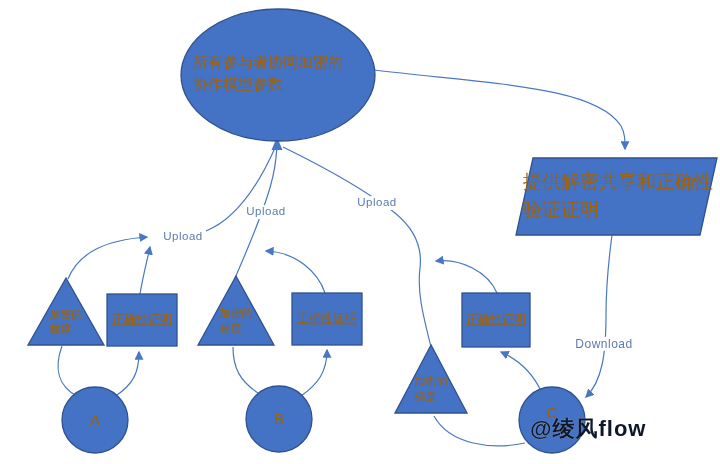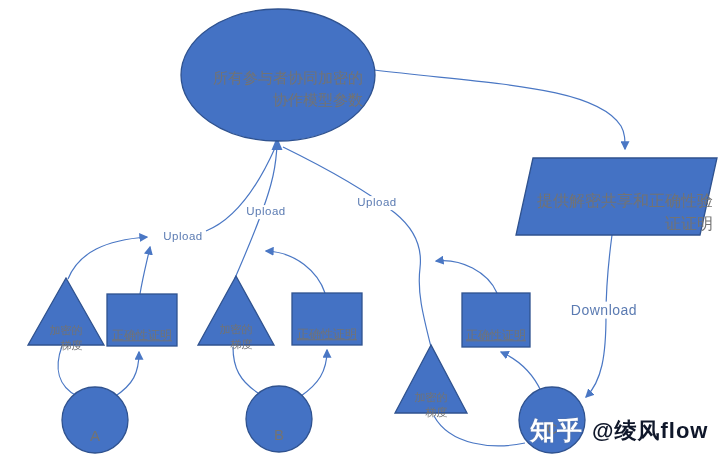--- a/index.html
+++ b/index.html
@@ -2,25 +2,25 @@
 <html><head>
 <meta charset="utf-8">
 <style>
   html,body{margin:0;padding:0;background:#fff;}
   .canvas{
     position:relative;width:720px;height:464px;background:#fff;overflow:hidden;
     font-family:"Liberation Sans","DejaVu Sans",sans-serif;
   }
   .canvas svg{position:absolute;left:0;top:0;}
   .lbl{
-    position:absolute;color:#737373;text-align:right;white-space:pre-line;
-    transform:translate(-50%,-50%);line-height:1.45;pointer-events:none;margin-top:16px;
+    position:absolute;color:#a16207;text-align:left;white-space:pre-line;
+    transform:translate(-50%,-50%);line-height:1.45;pointer-events:none;
   }
   .lbl.node-big{font-size:15px;width:170px;}
-  .lbl.node-par{font-size:16px;width:190px;}
+  .lbl.node-par{font-size:19px;width:190px;}
   .lbl.node-tri{font-size:11px;line-height:1.35;}
   .lbl.node-sq{font-size:12px;text-decoration:underline;}
   .lbl.node-circ{font-size:15px;}
   .edge-label{
     position:absolute;transform:translate(-50%,-50%);
     color:#5b7bb2;font-size:11.5px;background:#fff;padding:0 2px;line-height:1.2;
     letter-spacing:0.5px;
   }
   .watermark{
     position:absolute;left:530px;top:414px;display:flex;align-items:center;gap:8px;
@@ -105,20 +105,19 @@
   <div class="lbl node-circ" style="left:279px;top:419px;">B</div>
 
   <div class="lbl node-tri" style="left:431px;top:389px;">加密的
 梯度</div>
   <div class="lbl node-sq" style="left:496px;top:320px;">正确性证明</div>
   <div class="lbl node-circ" style="left:552px;top:413px;">C</div>
 
   <div class="edge-label" style="left:183px;top:237px;">Upload</div>
   <div class="edge-label" style="left:266px;top:212px;">Upload</div>
   <div class="edge-label" style="left:377px;top:203px;">Upload</div>
-  <div class="edge-label" style="left:604px;top:310px;font-size:14px;">Download</div>
+  <div class="edge-label" style="left:604px;top:344px;font-size:12px;">Download</div>
 
   <div class="watermark">
-    <span class="brand">知乎</span>
     <span class="handle">@绫风flow</span>
   </div>
 
 </div>
 
 </body></html>

